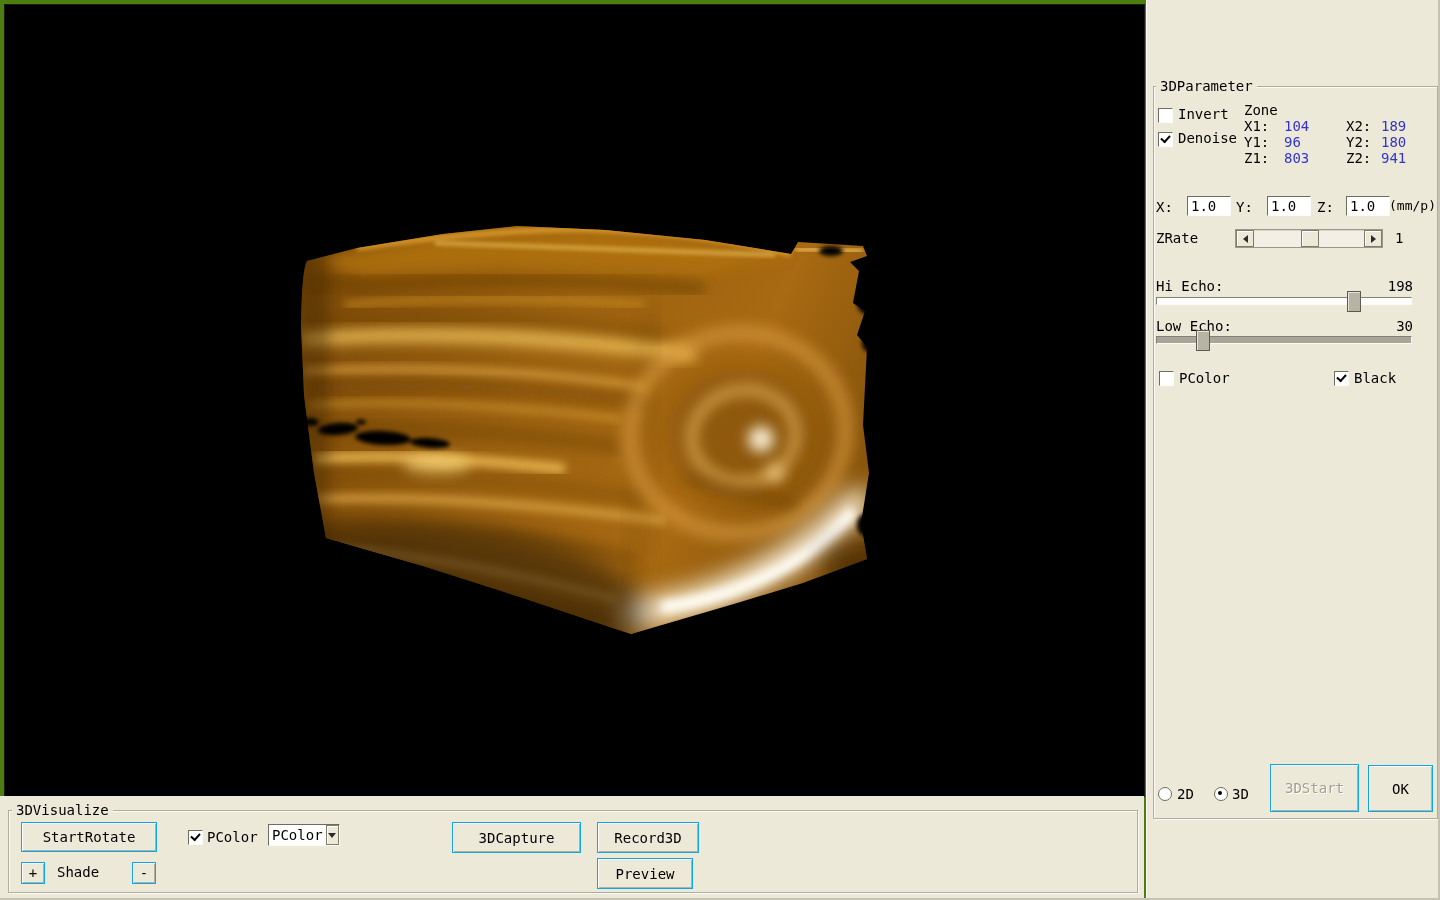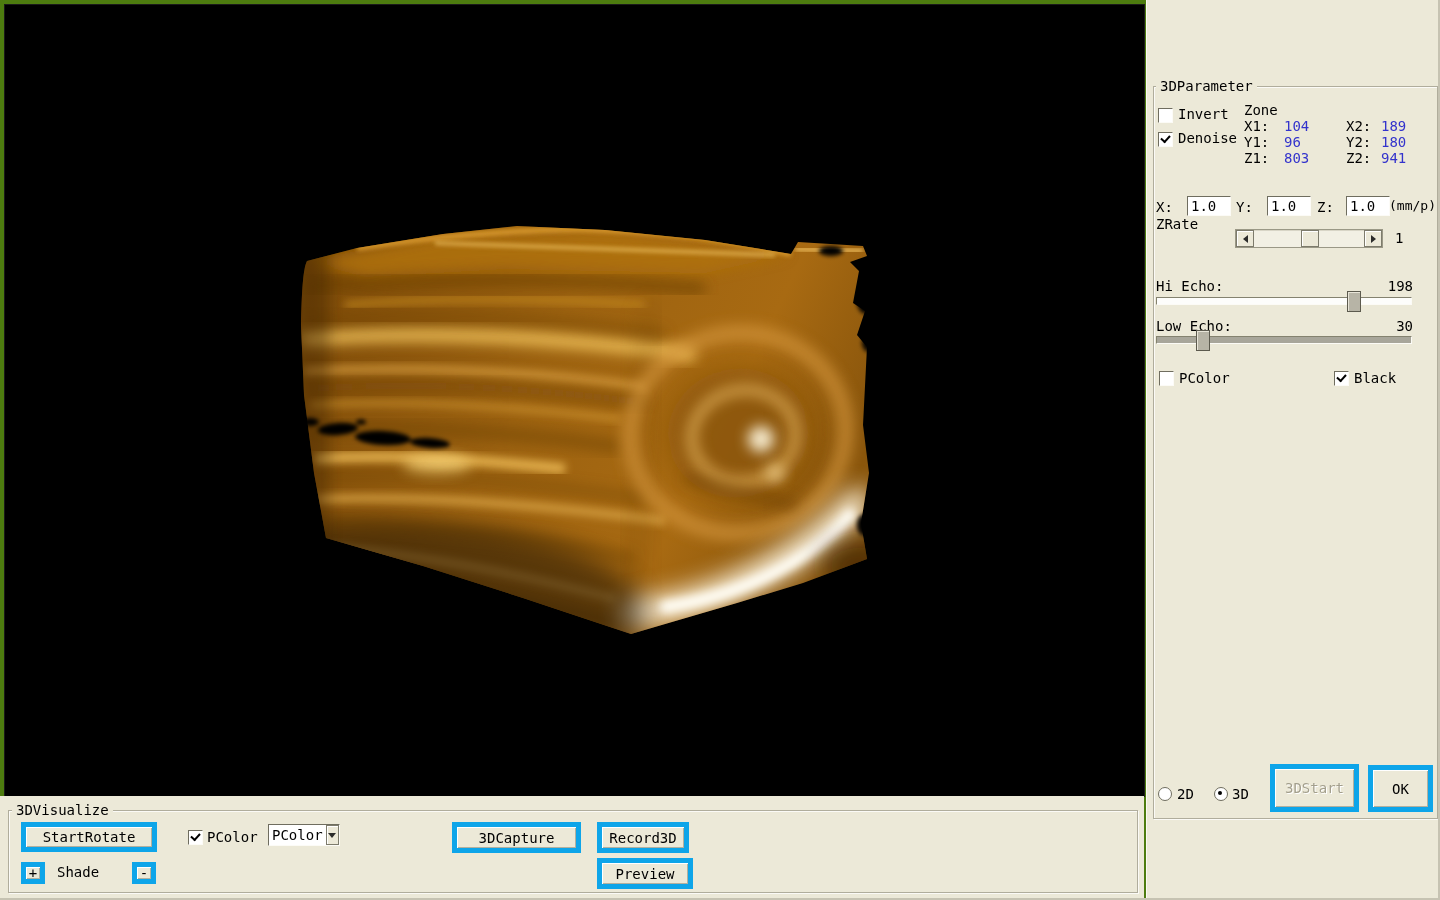--- a/index.html
+++ b/index.html
@@ -12,21 +12,21 @@
   .viewport{position:absolute;left:4px;top:4px;width:1139px;height:791px;background:#000;border:1px solid #1a1a1a;}
 
   
   .panel-right{position:absolute;left:1146px;top:0;width:294px;height:900px;background:#ece9d8;border-left:1px solid #fbfaf4;}
   .panel-bottom{position:absolute;left:0;top:796px;width:1144px;height:104px;background:#ece9d8;}
 
   .groupbox{position:absolute;border:1px solid #b0ad9c;box-shadow:1px 1px 0 #fbfaf6, inset 1px 1px 0 #fbfaf6;}
   .grouptitle{position:absolute;background:#ece9d8;padding:0 4px;line-height:14px;z-index:2;}
 
   
-  .btn{position:absolute;background:#ece9d8;border:5px solid #0ea5e9;
+  .btn{position:absolute;background:#ece9d8;border:1px solid #0ea5e9;
        box-shadow:inset 1px 1px 0 #ffffff, inset -1px -1px 0 #b3b09e;
        display:flex;align-items:center;justify-content:center;cursor:default;
        font-family:inherit;font-size:14px;color:#000;}
   .btn.disabled{color:#a39f8d;text-shadow:1px 1px 0 #fff;}
 
   .cb{position:absolute;width:13px;height:13px;background:#fff;border:1px solid #1c1c1c;
       border-color:#6f6d5f #fcfbf6 #fcfbf6 #6f6d5f;box-shadow:0 0 0 1px #fff inset;}
   .cb .tick{display:none;position:absolute;left:2px;top:2px;width:7px;height:4px;
       border-left:2px solid #000;border-bottom:2px solid #000;transform:rotate(-48deg);}
   .cb.on .tick{display:block;}
@@ -192,21 +192,21 @@
     <span class="label bluev" style="left:234px;top:150px;">941</span>
 
     <span class="label" style="left:9px;top:199px;">X:</span>
     <input class="txtinput" style="left: 40px; top: 196px; width: 36px; height: 16px;" value="1.0">
     <span class="label" style="left:89px;top:199px;">Y:</span>
     <input class="txtinput" style="left: 120px; top: 196px; width: 36px; height: 16px;" value="1.0">
     <span class="label" style="left:170px;top:199px;">Z:</span>
     <input class="txtinput" style="left: 199px; top: 196px; width: 36px; height: 16px;" value="1.0">
     <span class="label" style="left:242px;top:198px;font-size:13px;">(mm/p)</span>
 
-    <span class="label" style="left:9px;top:216px;">ZRate</span>
+    <span class="label" style="left:9px;top:230px;">ZRate</span>
     <div class="sbar" style="left:88px;top:229px;">
       <span class="sbtn left">
           <span class="tri-l"></span>
         </span>
       <span class="sthumb" style="left: 51%;"></span>
       <span class="sbtn right">
           <span class="tri-r"></span>
         </span>
     </div>
     <span class="label" style="left:248px;top:230px;">1</span>
@@ -255,17 +255,17 @@
     <span class="label" style="left:207px;top:33px;">PColor</span>
 
     <div class="dropdown" style="left:268px;top:28px;width:70px;height:20px;">
       <span class="dval">PColor</span>
       <span class="dbtn">
           <span class="tri-d"></span>
         </span>
     </div>
 
     <button class="btn" style="left:452px;top:26px;width:129px;height:31px;">3DCapture</button>
-    <button class="btn" style="left:597px;top:26px;width:92px;height:31px;">Record3D</button>
+    <button class="btn" style="left:597px;top:26px;width:102px;height:31px;">Record3D</button>
     <button class="btn" style="left:597px;top:62px;width:96px;height:31px;">Preview</button>
   </div>
 
 </div>
 
 </body></html>

